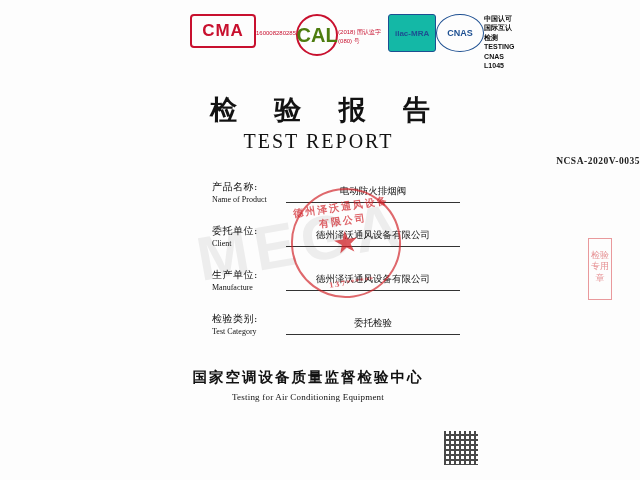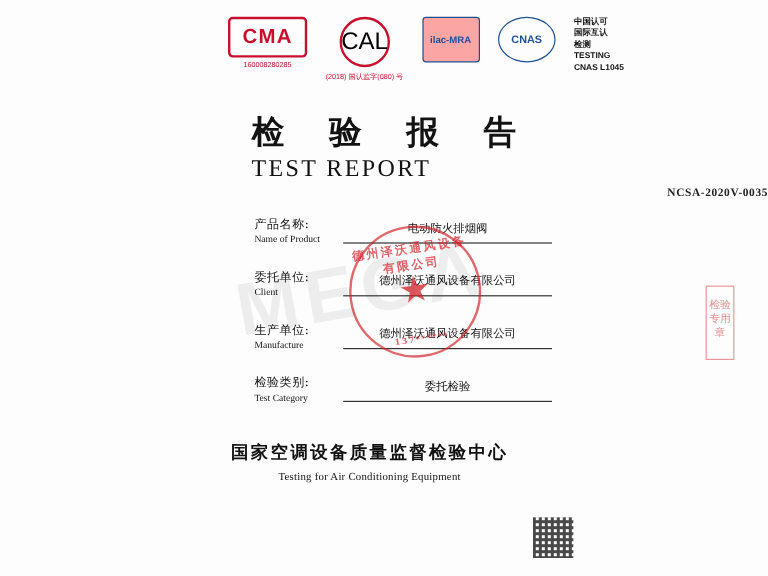--- a/index.html
+++ b/index.html
@@ -31,21 +31,21 @@
     left: 190px;
     width: 330px;
     height: 66px;
     display: flex;
     align-items: flex-start;
     justify-content: space-between;
   }
 
   .mark {
     display: flex;
-    flex-direction: column;
+    flex-direction: row;
     align-items: center;
     justify-content: flex-start;
   }
 
   .mark-cma .cma-badge {
     width: 62px;
     height: 30px;
     border: 2px solid #c8102e;
     border-radius: 4px;
     color: #c8102e;
@@ -63,41 +63,41 @@
     color: #c8102e;
     font-family: "Liberation Sans", sans-serif;
     letter-spacing: 0px;
   }
 
   .mark-cal .cal-badge {
     width: 38px;
     height: 38px;
     border: 2px solid #c8102e;
     border-radius: 50%;
-    color: #000000;
+    color: #4d7c0f;
     display: flex;
     align-items: center;
     justify-content: center;
     font-size: 20px;
-    font-weight: normal;
+    font-weight: bold;
     font-family: "Liberation Sans", sans-serif;
   }
   .mark-cal .cal-num {
     margin-top: 4px;
     font-size: 6px;
     color: #c8102e;
     font-family: "Liberation Sans", sans-serif;
   }
 
   .mark-ilac .ilac-badge {
     width: 46px;
     height: 36px;
     border: 1px solid #1d4f91;
     border-radius: 3px;
-    background: #fca5a5;
+    background: #14b8a6;
     color: #1d4f91;
     display: flex;
     align-items: center;
     justify-content: center;
     font-size: 8px;
     font-weight: bold;
     font-family: "Liberation Sans", sans-serif;
   }
 
   .mark-cnas .cnas-badge {
@@ -140,20 +140,21 @@
   .title-en {
     position: absolute;
     top: 130px;
     left: 0;
     width: 569px;
     text-align: center;
     font-size: 20px;
     letter-spacing: 2px;
     font-family: "Liberation Serif", serif;
     color: #121212;
+    padding-left: 34px;
   }
   .report-no {
     position: absolute;
     top: 156px;
     left: 0;
     width: 640px;
     text-align: right;
     font-size: 9.5px;
     letter-spacing: 0.5px;
     font-family: "Liberation Serif", serif;

